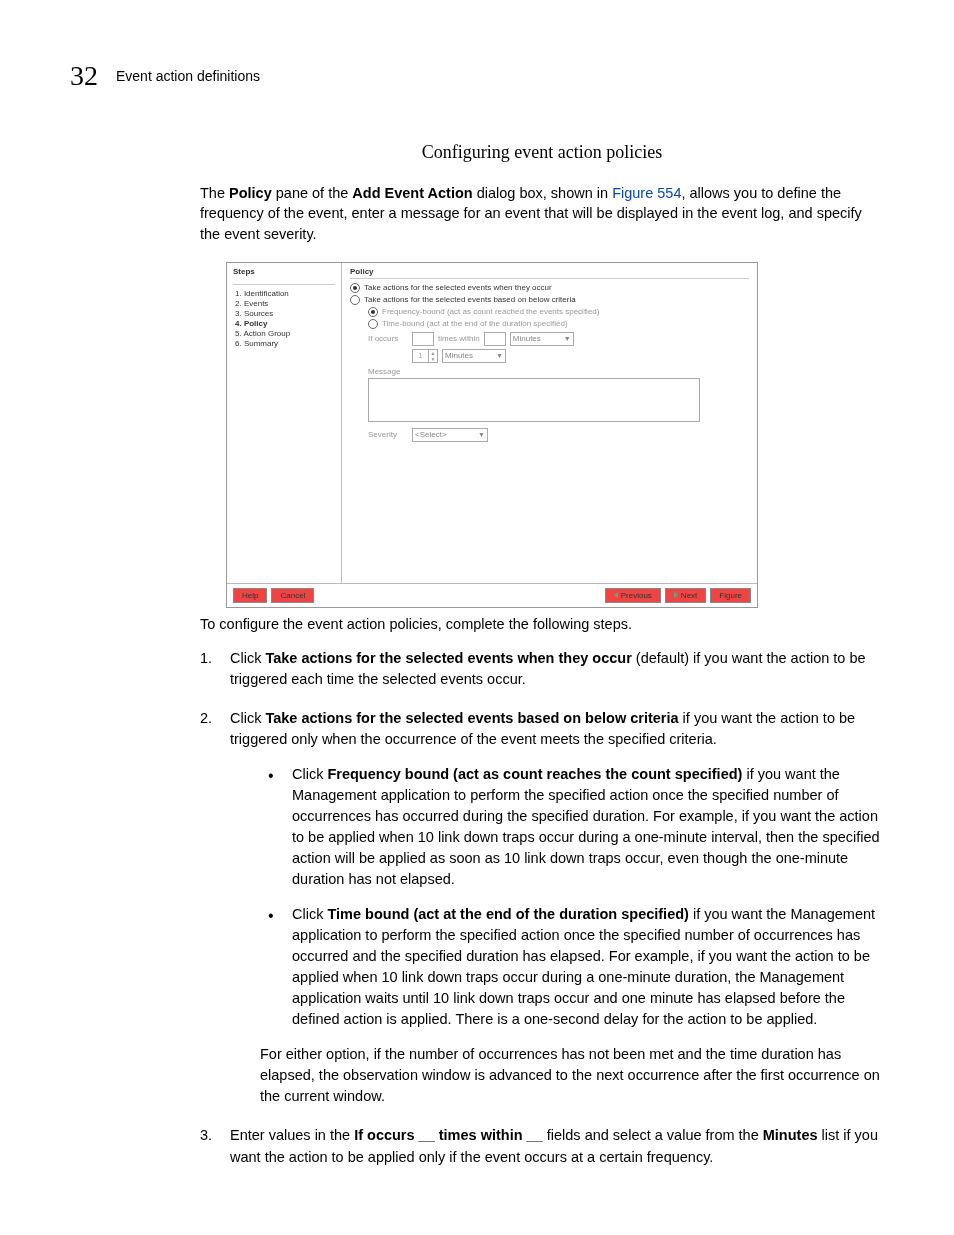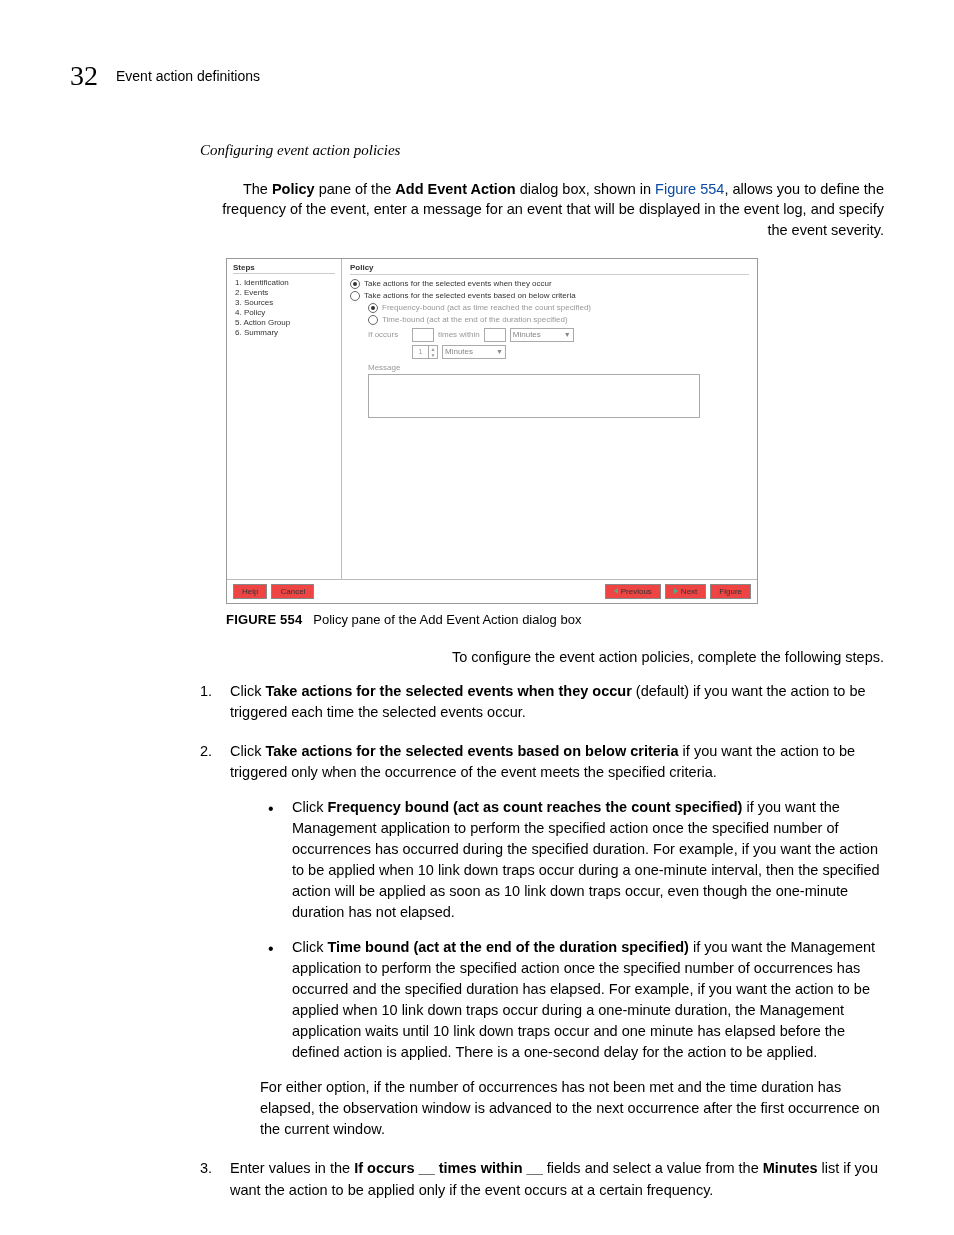--- a/index.html
+++ b/index.html
@@ -24,26 +24,26 @@
     font-family: 'Times New Roman', serif;
   }
   .header-label {
     font-size: 14px;
   }
   .content {
     margin-left: 130px;
   }
   h2.section-title {
     font-family: Georgia, 'Times New Roman', serif;
-    font-style: italic;
     font-weight: 400;
-    font-size: 15px;
+    font-size: 18px;
     margin: 0 0 20px 0;
-  }
-  p { line-height: 1.4; margin: 0 0 14px 0; text-align: right; }
+    text-align: center;
+  }
+  p { line-height: 1.4; margin: 0 0 14px 0; }
   .link { color: #0b4aa2; }
   .bold { font-weight: 700; }
   .italic { }
   ol.steps { list-style: none; padding: 0; margin: 0; counter-reset: step; }
   ol.steps > li {
     counter-increment: step;
     position: relative;
     padding-left: 30px;
     margin-bottom: 18px;
     line-height: 1.45;
@@ -78,24 +78,24 @@
     color: #333;
     background: #fff;
   }
   .dialog-body { display: flex; height: 320px; }
   .dialog-steps {
     width: 115px;
     border-right: 1px solid #bbb;
     padding: 4px 6px;
     box-sizing: border-box;
   }
-  .dialog-steps-title { font-weight: 700; margin-bottom: 4px; border-bottom: 1px solid #ccc; padding-bottom:1px;}
+  .dialog-steps-title { font-weight: 700; margin-bottom: 4px; border-bottom: 1px solid #ccc; padding-bottom:8px;}
   .dialog-steps-list { list-style: none; padding: 0; margin: 4px 0 0 2px; }
   .dialog-steps-list li { margin: 1px 0; }
-  .dialog-steps-list li.active { font-weight: 400; }
+  .dialog-steps-list li.active { font-weight: 700; }
   .dialog-main { flex: 1; padding: 4px 8px; box-sizing: border-box; }
   .dialog-main-title { font-weight: 700; margin-bottom: 4px; border-bottom: 1px solid #ccc; padding-bottom:2px; }
   .radio-row { display: flex; align-items: center; gap: 4px; margin: 2px 0; }
   .radio-row.sub { margin-left: 18px; color: #999; }
   .radio { width: 8px; height: 8px; border: 1px solid #666; border-radius: 50%; display: inline-flex; align-items:center; justify-content:center; background:#fff;}
   .radio.filled::after { content:""; width:4px; height:4px; border-radius:50%; background:#333; }
   .field-row { margin-left: 18px; display: flex; align-items: center; gap: 4px; margin-top: 3px; color:#999;}
   .field-row .lbl { width: 40px; }
   .txt { border: 1px solid #aaa; height: 12px; width: 40px; background: #fff; }
   .txt.sm { width: 20px; }
@@ -156,21 +156,21 @@
         <div class="radio-row">
           <span class="radio filled"></span>
           <span>Take actions for the selected events when they occur</span>
         </div>
         <div class="radio-row">
           <span class="radio"></span>
           <span>Take actions for the selected events based on below criteria</span>
         </div>
         <div class="radio-row sub">
           <span class="radio filled"></span>
-          <span>Frequency-bound (act as time reached the count specified)</span>
+          <span>Frequency-bound (act as count reached the events specified)</span>
         </div>
         <div class="radio-row sub">
           <span class="radio"></span>
           <span>Time-bound (act at the end of the duration specified)</span>
         </div>
         <div class="field-row">
           <span class="lbl">If occurs</span>
           <span class="txt sm"></span>
           <span>times within</span>
           <span class="txt sm"></span>
@@ -190,20 +190,27 @@
             </span>
           <span class="dropbox">
               <span>Minutes</span>
               <span class="chev">▼</span>
             </span>
         </div>
         <div class="field-row" style="margin-top:4px;">
             <span class="lbl">Message</span>
           </div>
         <div class="msg-area"></div>
+        <div class="field-row" style="margin-top:6px;">
+          <span class="lbl">Severity</span>
+          <span class="dropbox" style="min-width:70px">
+              <span>&lt;Select&gt;</span>
+              <span class="chev">▼</span>
+            </span>
+        </div>
       </div>
     </div>
     <div class="dialog-footer">
       <div class="btn-group">
         <span class="btn">Help</span>
         <span class="btn">Cancel</span>
       </div>
       <div class="btn-group">
         <span class="btn">
             <span class="tri-left"></span>
@@ -211,23 +218,20 @@
           </span>
         <span class="btn">
             <span class="tri-right"></span>
             <span>Next</span>
           </span>
         <span class="btn">Figure</span>
       </div>
     </div>
   </div>
 
-  <div class="figure-caption">
-    <span class="fig-label">FIGURE 554</span>&nbsp;&nbsp;&nbsp;<span>Policy pane of the Add Event Action dialog box</span>
-  </div>
 
   <p>To configure the event action policies, complete the following steps.</p>
 
   <ol class="steps">
     <li>
       <span>Click </span><span class="bold">Take actions for the selected events when they occur</span><span> (default) if you want the action to be triggered each time the selected events occur.</span>
     </li>
     <li>
       <span>Click </span><span class="bold">Take actions for the selected events based on below criteria</span><span> if you want the action to be triggered only when the occurrence of the event meets the specified criteria.</span>
       <ul class="bullets">

